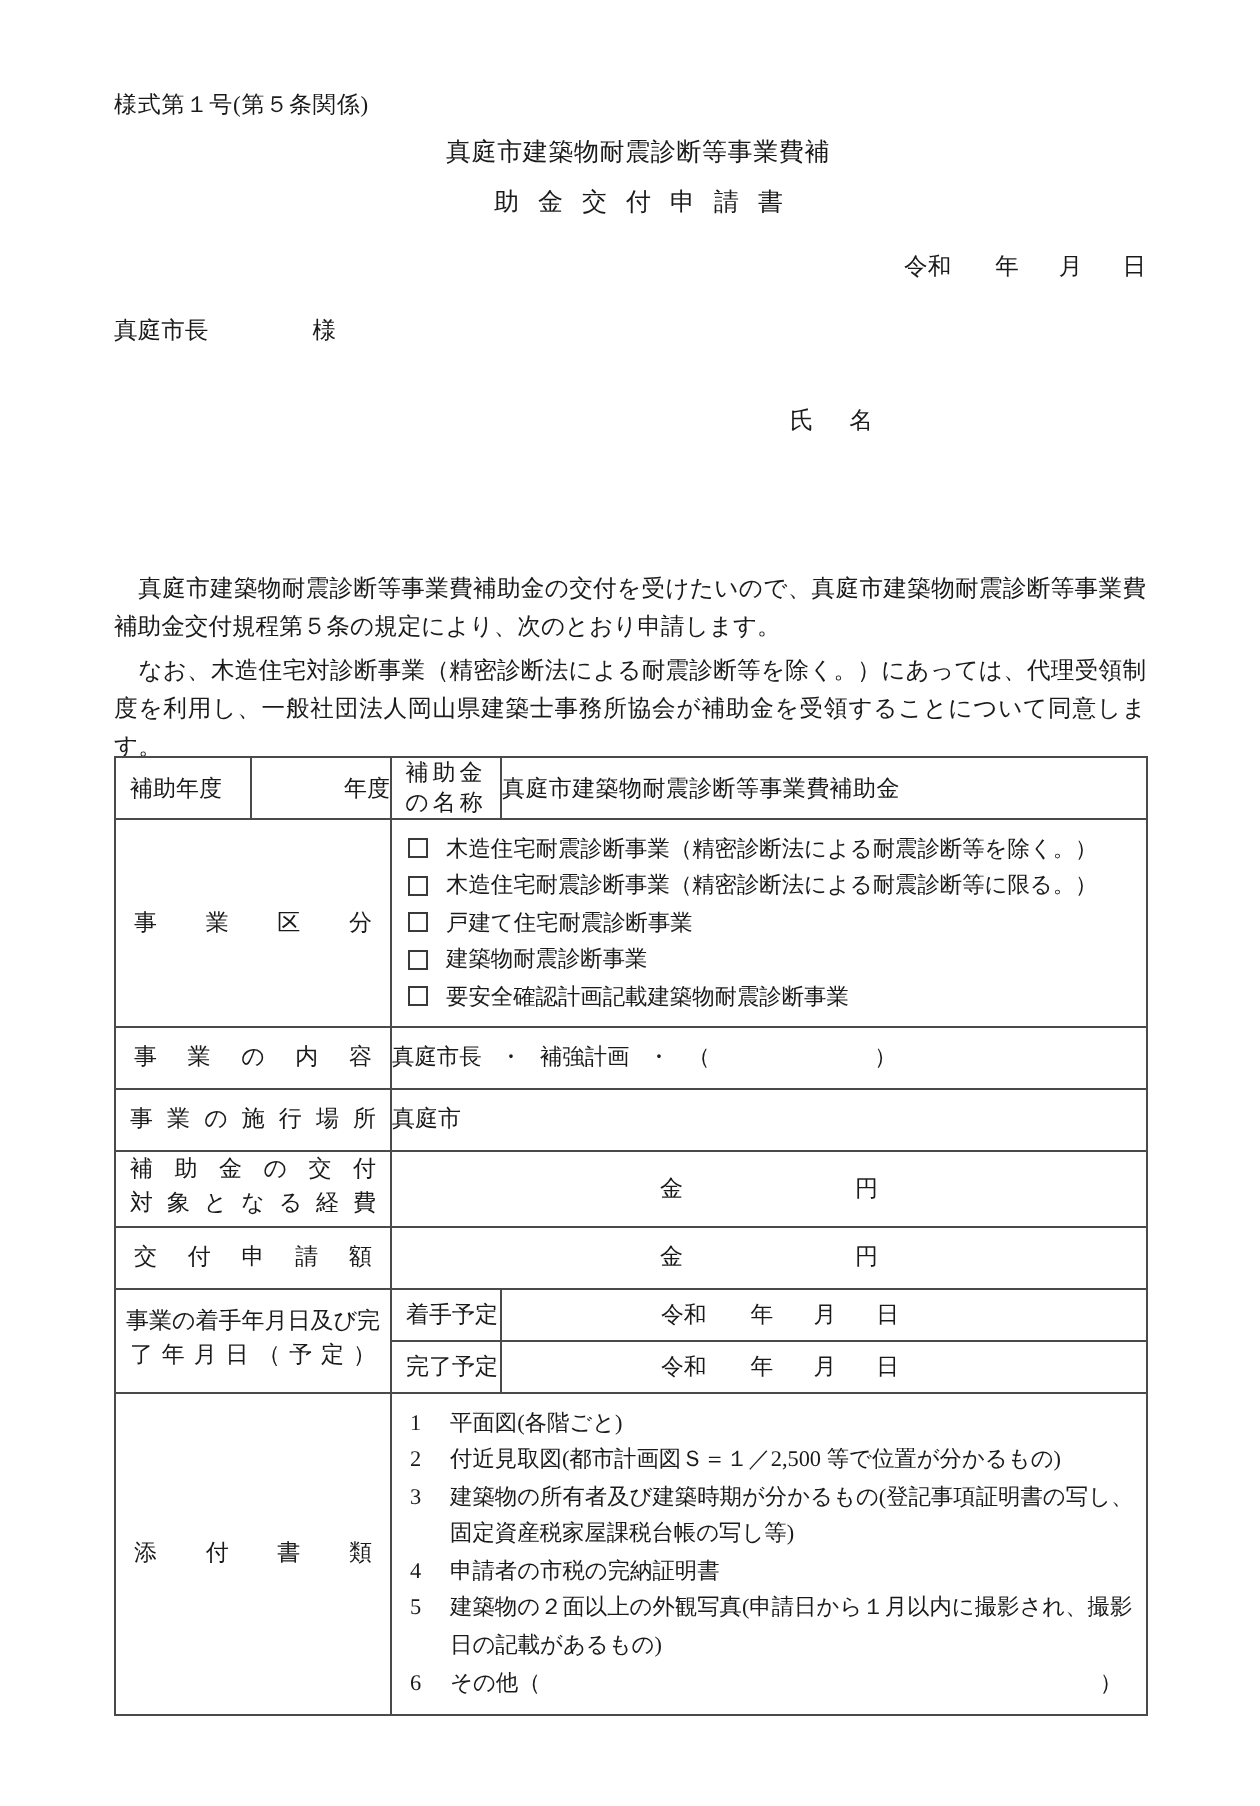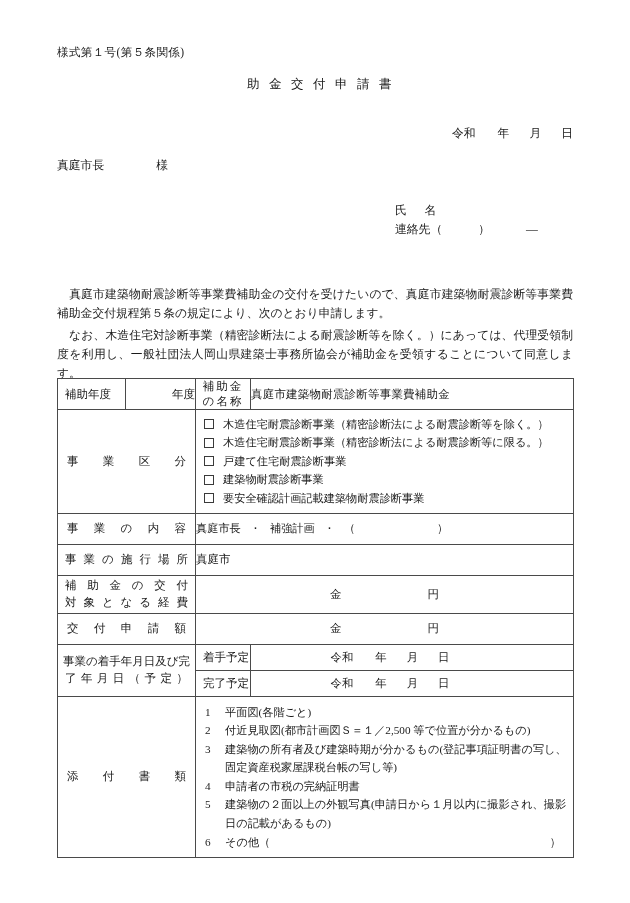--- a/index.html
+++ b/index.html
@@ -212,37 +212,35 @@
   }
 </style>
 </head>
 <body>
 
 <div class="page">
 
   <div class="form-no">様式第１号(第５条関係)</div>
 
   <div class="doc-title">
+    <span class="line1">真庭市建築物耐震診断等事業費補</span>
     <span class="line2">助金交付申請書</span>
   </div>
 
   <div class="date-line">
     <span>令和</span><span class="sp"></span><span>年</span><span class="sp-s"></span><span>月</span><span class="sp-s"></span><span>日</span>
   </div>
 
   <div class="addressee">
     <span>真庭市長</span><span class="gap"></span><span>様</span>
   </div>
 
   <div class="applicant">
     <div class="row">
       <span class="lbl-ind"></span><span class="blank-m"></span><span class="kv">氏　名</span>
-    </div>
-    <div class="row">
-      <span class="lbl-ind"></span><span class="blank-m"></span><span>連絡先</span><span class="paren">（</span><span class="blank-s"></span><span class="paren">）</span><span class="blank-s"></span><span>―</span>
     </div>
   </div>
 
   <div class="para p1"><span class="indent"></span><span>真庭市建築物耐震診断等事業費補助金の交付を受けたいので、真庭市建築物耐震診断等事業費補助金交付規程第５条の規定により、次のとおり申請します。</span></div>
   <div class="para p2"><span class="indent"></span><span>なお、木造住宅対診断事業（精密診断法による耐震診断等を除く。）にあっては、代理受領制度を利用し、一般社団法人岡山県建築士事務所協会が補助金を受領することについて同意します。</span></div>
 
   <table class="form-table">
     <colgroup>
       <col style="width:68px">
       <col style="width:70px">

